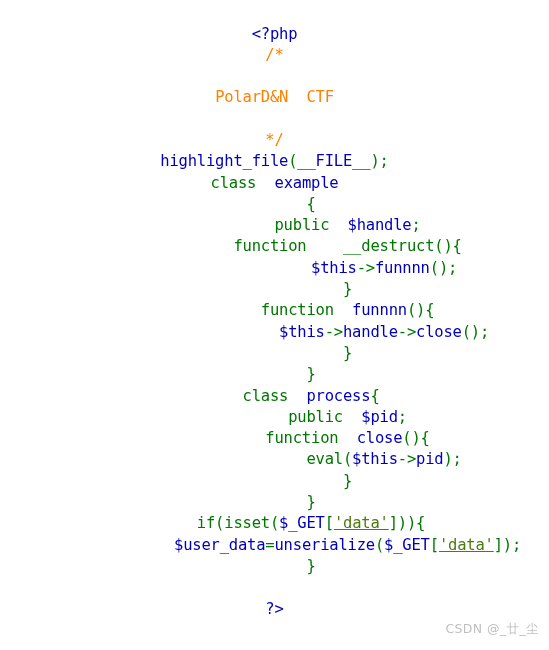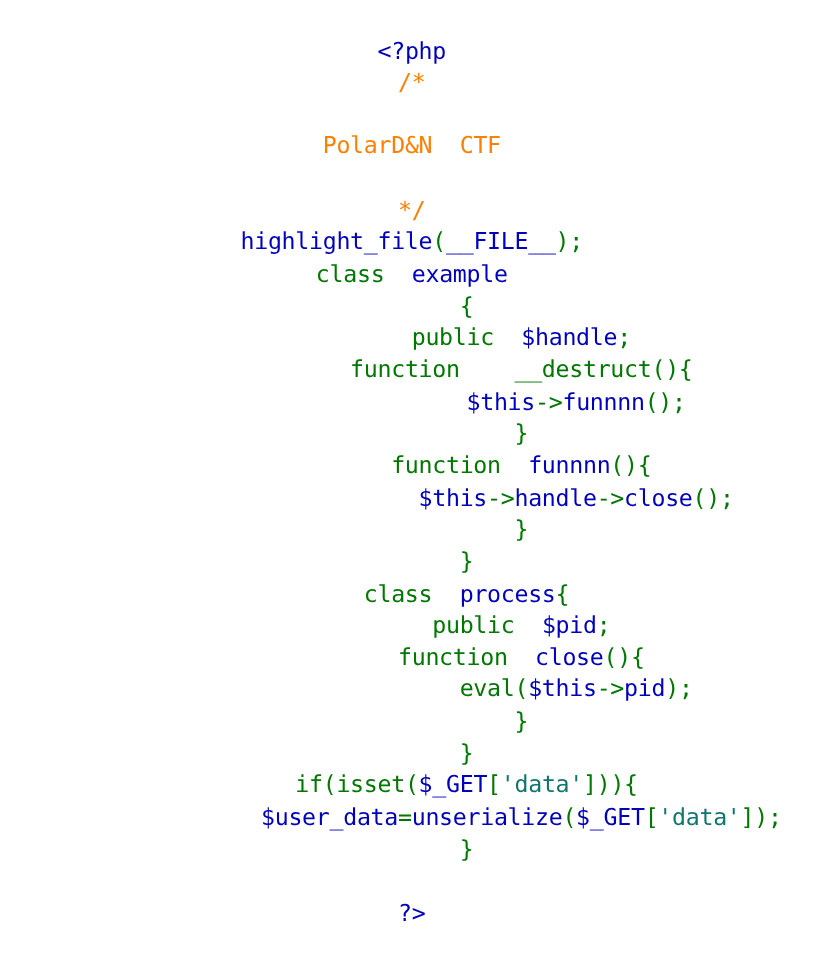--- a/index.html
+++ b/index.html
@@ -37,35 +37,36 @@
   .code-listing .ln {
     display: block;
     height: 21.3px;
     white-space: pre;
   }
 
   
   .t-default  { color: #0000BB; }
   .t-keyword  { color: #007700; }
   .t-comment  { color: #FF8000; }
-  .t-string   { color: #0f766e; }
+  .t-string   { color: #4d7c0f; text-decoration: underline; }
 
   .watermark {
     position: absolute;
     right: 10px;
     bottom: 12px;
     font-family: "DejaVu Sans", "Liberation Sans", sans-serif;
     font-size: 12.5px;
     color: #bfbfbf;
     letter-spacing: 0.4px;
     white-space: nowrap;
     user-select: none;
   }
 </style>
 </head>
 <body>
 
 <div id="page">
 
   <pre class="code-listing" id="code-listing"><span class="ln"><span class="t-default">&lt;?php</span></span><span class="ln"><span class="t-comment">/*</span></span><span class="ln"><span class="t-comment"></span></span><span class="ln"><span class="t-comment">PolarD&amp;N  CTF</span></span><span class="ln"><span class="t-comment"></span></span><span class="ln"><span class="t-comment">*/</span></span><span class="ln"><span class="t-default">highlight_file</span><span class="t-keyword">(</span><span class="t-default">__FILE__</span><span class="t-keyword">);</span></span><span class="ln"><span class="t-keyword">class</span><span class="t-keyword">  </span><span class="t-default">example</span></span><span class="ln"><span class="t-keyword">        {</span></span><span class="ln"><span class="t-keyword">                </span><span class="t-keyword">public</span><span class="t-keyword">  </span><span class="t-default">$handle</span><span class="t-keyword">;</span></span><span class="ln"><span class="t-keyword">                </span><span class="t-keyword">function</span><span class="t-keyword">    </span><span class="t-keyword">__destruct</span><span class="t-keyword">(){</span></span><span class="ln"><span class="t-keyword">                        </span><span class="t-default">$this</span><span class="t-keyword">-&gt;</span><span class="t-default">funnnn</span><span class="t-keyword">();</span></span><span class="ln"><span class="t-keyword">                }</span></span><span class="ln"><span class="t-keyword">                </span><span class="t-keyword">function</span><span class="t-keyword">  </span><span class="t-default">funnnn</span><span class="t-keyword">(){</span></span><span class="ln"><span class="t-keyword">                        </span><span class="t-default">$this</span><span class="t-keyword">-&gt;</span><span class="t-default">handle</span><span class="t-keyword">-&gt;</span><span class="t-default">close</span><span class="t-keyword">();</span></span><span class="ln"><span class="t-keyword">                }</span></span><span class="ln"><span class="t-keyword">        }</span></span><span class="ln"><span class="t-keyword">        </span><span class="t-keyword">class</span><span class="t-keyword">  </span><span class="t-default">process</span><span class="t-keyword">{</span></span><span class="ln"><span class="t-keyword">                </span><span class="t-keyword">public</span><span class="t-keyword">  </span><span class="t-default">$pid</span><span class="t-keyword">;</span></span><span class="ln"><span class="t-keyword">                </span><span class="t-keyword">function</span><span class="t-keyword">  </span><span class="t-default">close</span><span class="t-keyword">(){</span></span><span class="ln"><span class="t-keyword">                        </span><span class="t-keyword">eval</span><span class="t-keyword">(</span><span class="t-default">$this</span><span class="t-keyword">-&gt;</span><span class="t-default">pid</span><span class="t-keyword">);</span></span><span class="ln"><span class="t-keyword">                }</span></span><span class="ln"><span class="t-keyword">        }</span></span><span class="ln"><span class="t-keyword">        </span><span class="t-keyword">if</span><span class="t-keyword">(</span><span class="t-keyword">isset</span><span class="t-keyword">(</span><span class="t-default">$_GET</span><span class="t-keyword">[</span><span class="t-string">'data'</span><span class="t-keyword">])){</span></span><span class="ln"><span class="t-keyword">                </span><span class="t-default">$user_data</span><span class="t-keyword">=</span><span class="t-default">unserialize</span><span class="t-keyword">(</span><span class="t-default">$_GET</span><span class="t-keyword">[</span><span class="t-string">'data'</span><span class="t-keyword">]);</span></span><span class="ln"><span class="t-keyword">        }</span></span><span class="ln"><span class="t-keyword"></span></span><span class="ln"><span class="t-default">?&gt;</span></span></pre>
 
+  <div class="watermark">CSDN @_廿_尘</div>
 
 </div>
 
 </body></html>

